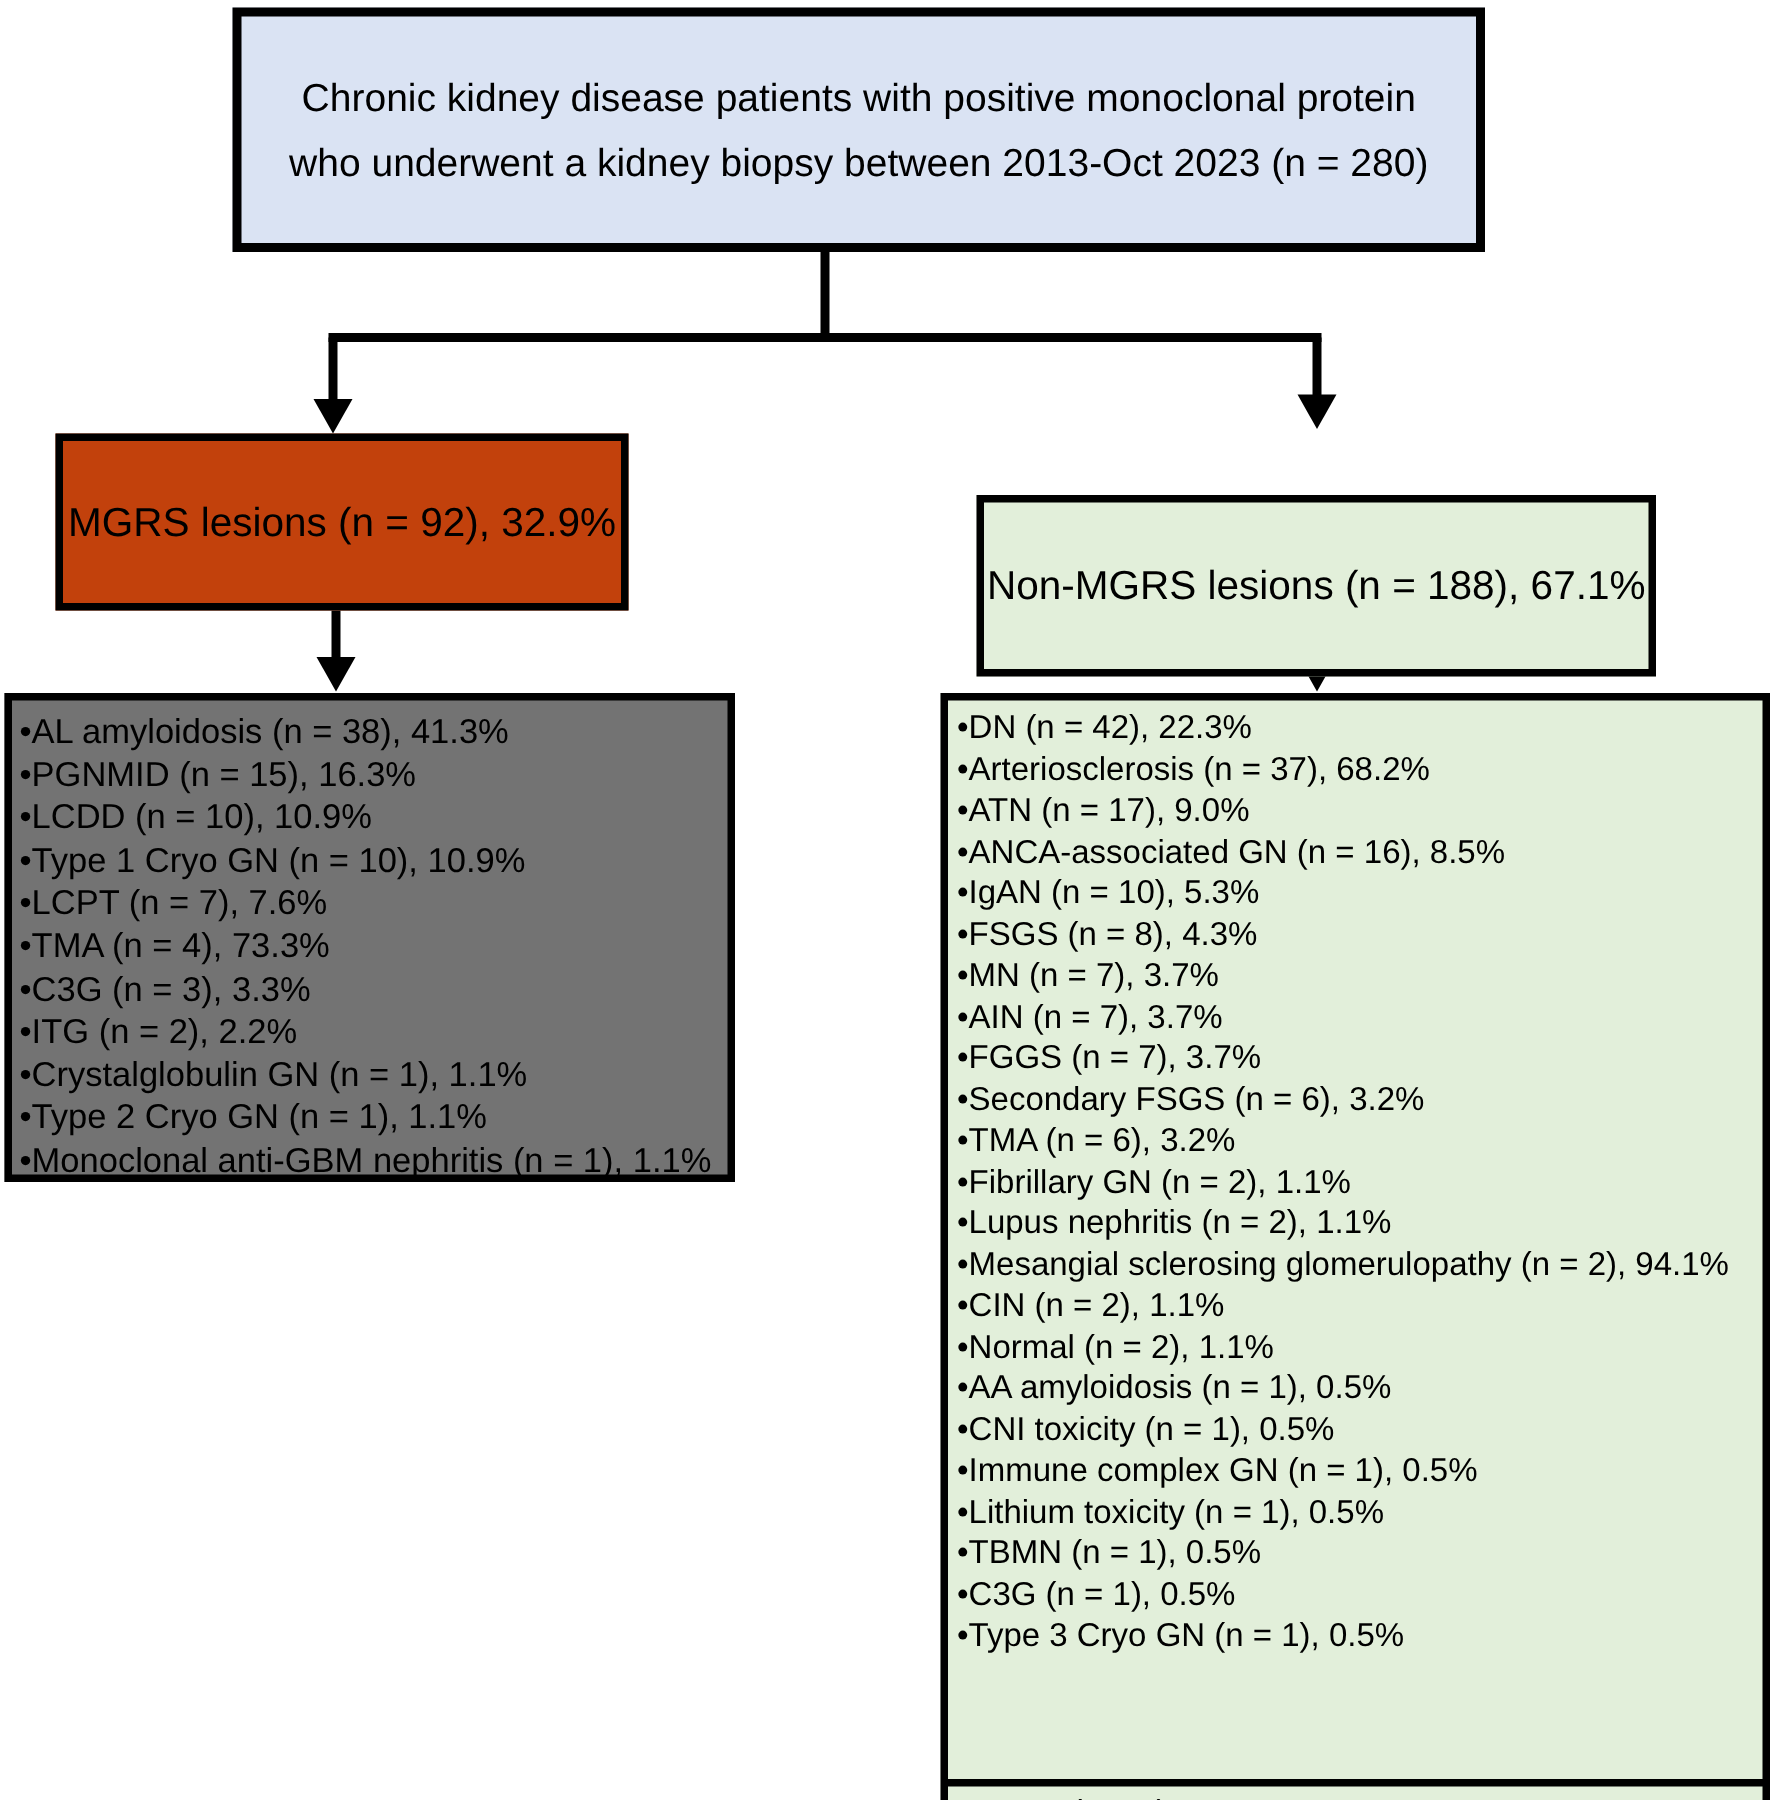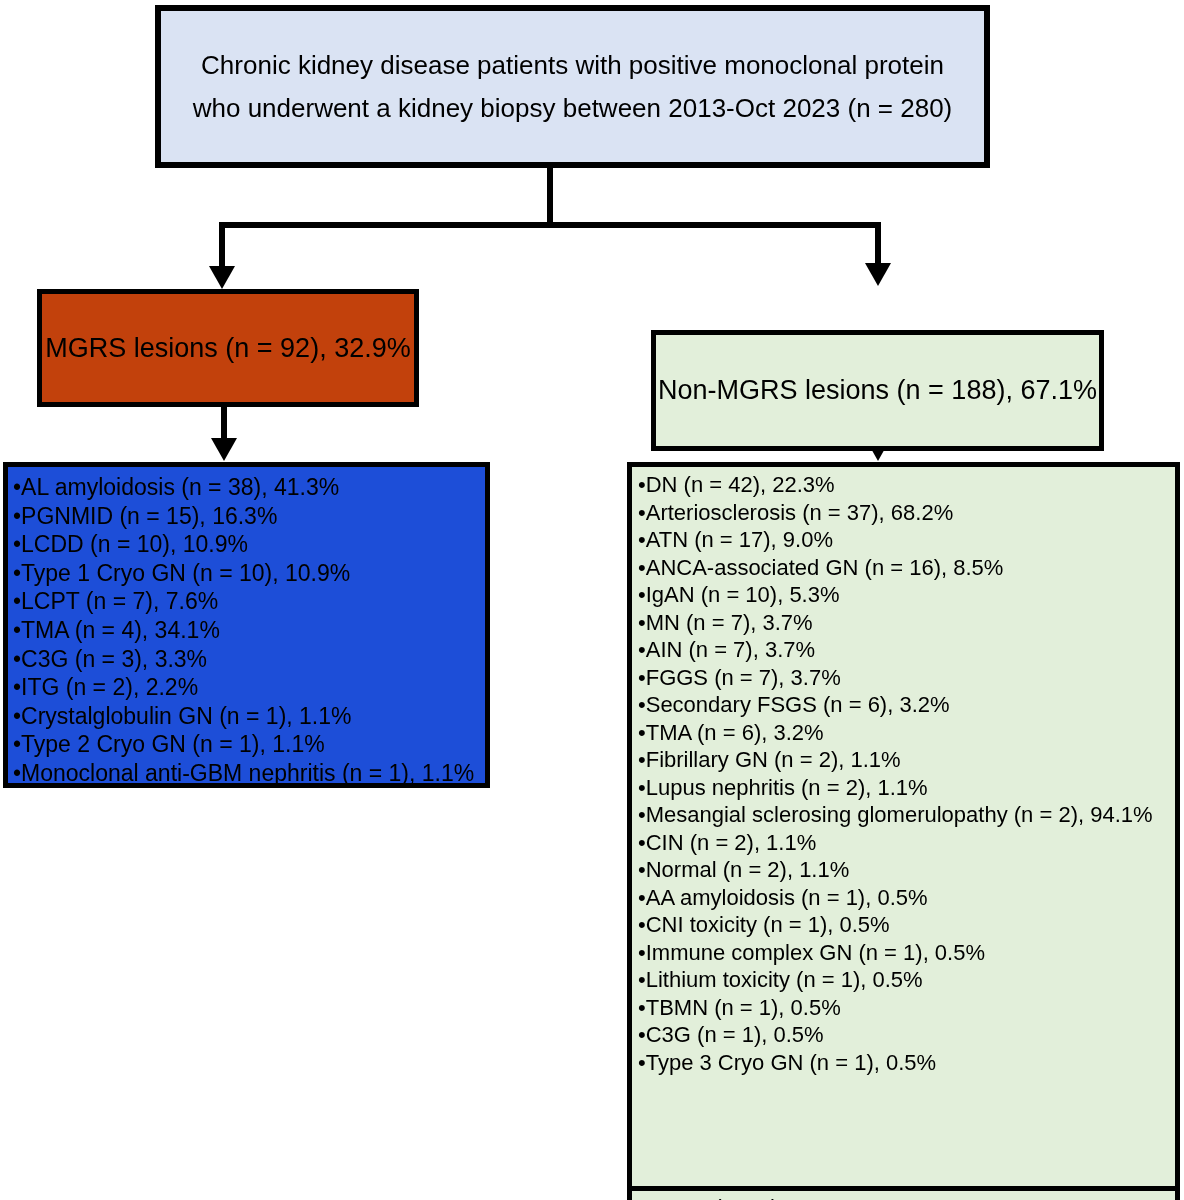--- a/index.html
+++ b/index.html
@@ -38,21 +38,21 @@
     font-size: 27px; white-space: nowrap;
   }
   #non-mgrs-box {
     left: 651px; top: 286px; width: 453px; height: 121px;
     background: #e2efda;
     font-size: 27px; white-space: nowrap; margin-top: 44px;
   }
 
   #mgrs-list {
     left: 3px; top: 462px; width: 487px; height: 326px;
-    background: #1d4ed8;
+    background: #737373;
     padding: 6px 4px 0 5px;
     font-size: 23px; line-height: 28.6px;
     white-space: nowrap;
   }
   #non-mgrs-list {
     left: 627px; top: 462px; width: 553px; height: 762px;
     background: #e2efda;
     padding: 4px 4px 0 6px;
     font-size: 22px; line-height: 27.5px;
     white-space: nowrap;
@@ -104,35 +104,36 @@
   <div id="non-mgrs-box" class="node centered">
     <span>Non-MGRS lesions (n = 188), 67.1%</span>
   </div>
 
   <div id="mgrs-list" class="node">
       <div class="list-row">•AL amyloidosis (n = 38), 41.3%</div>
       <div class="list-row">•PGNMID (n = 15), 16.3%</div>
       <div class="list-row">•LCDD (n = 10), 10.9%</div>
       <div class="list-row">•Type 1 Cryo GN (n = 10), 10.9%</div>
       <div class="list-row">•LCPT (n = 7), 7.6%</div>
-      <div class="list-row">•TMA (n = 4), 34.1%</div>
+      <div class="list-row">•TMA (n = 4), 73.3%</div>
       <div class="list-row">•C3G (n = 3), 3.3%</div>
       <div class="list-row">•ITG (n = 2), 2.2%</div>
       <div class="list-row">•Crystalglobulin GN (n = 1), 1.1%</div>
       <div class="list-row">•Type 2 Cryo GN (n = 1), 1.1%</div>
       <div class="list-row">•Monoclonal anti-GBM nephritis (n = 1), 1.1%</div>
     </div>
 
   <div id="non-mgrs-list" class="node">
     <div>
         <div class="list-row">•DN (n = 42), 22.3%</div>
         <div class="list-row">•Arteriosclerosis (n = 37), 68.2%</div>
         <div class="list-row">•ATN (n = 17), 9.0%</div>
         <div class="list-row">•ANCA-associated GN (n = 16), 8.5%</div>
         <div class="list-row">•IgAN (n = 10), 5.3%</div>
+        <div class="list-row">•FSGS (n = 8), 4.3%</div>
         <div class="list-row">•MN (n = 7), 3.7%</div>
         <div class="list-row">•AIN (n = 7), 3.7%</div>
         <div class="list-row">•FGGS (n = 7), 3.7%</div>
         <div class="list-row">•Secondary FSGS (n = 6), 3.2%</div>
         <div class="list-row">•TMA (n = 6), 3.2%</div>
         <div class="list-row">•Fibrillary GN (n = 2), 1.1%</div>
         <div class="list-row">•Lupus nephritis (n = 2), 1.1%</div>
         <div class="list-row">•Mesangial sclerosing glomerulopathy (n = 2), 94.1%</div>
         <div class="list-row">•CIN (n = 2), 1.1%</div>
         <div class="list-row">•Normal (n = 2), 1.1%</div>

